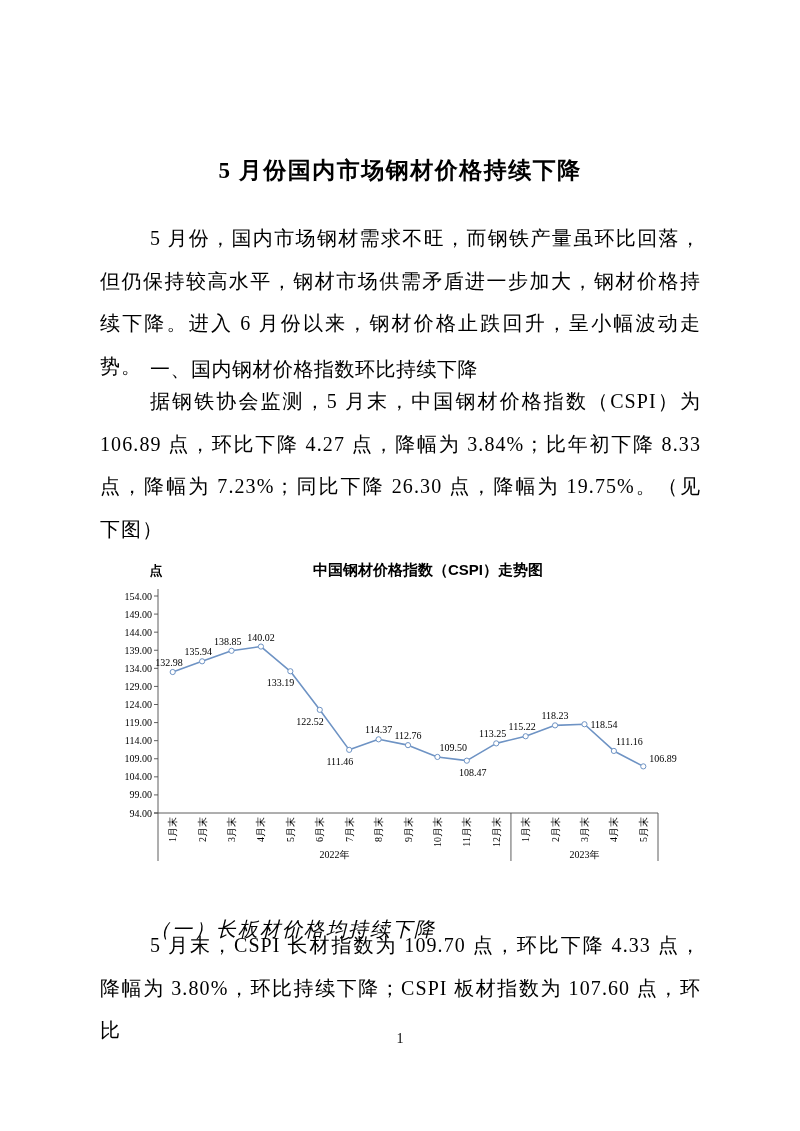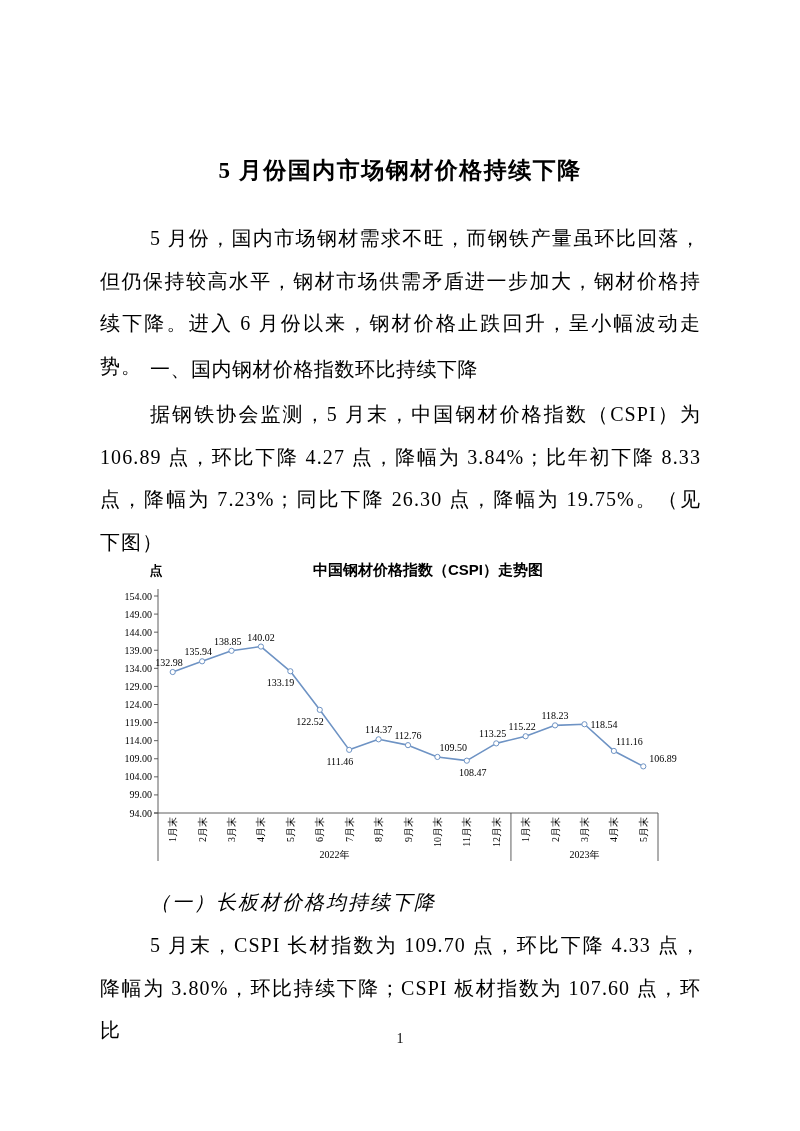--- a/index.html
+++ b/index.html
@@ -14,22 +14,22 @@
     letter-spacing:1.5px;
   }
   .block{
     position:absolute;left:100px;width:601px;
     font-size:20px;line-height:42.5px;letter-spacing:1.1px;
     text-align:justify;text-justify:inter-ideograph;
   }
   .indent{text-indent:50px;}
   #p1{top:217px;}
   #h1{top:348px;font-family:"Liberation Sans",sans-serif;font-weight:400;letter-spacing:0.5px;}
-  #p2{top:393px;}
-  #h2{top:881px;font-style:italic;letter-spacing:2px;}
+  #p2{top:380px;}
+  #h2{top:908px;font-style:italic;letter-spacing:2px;}
   #p3{top:924px;}
   .page-number{
     position:absolute;top:1031px;left:0;width:100%;text-align:center;
     font-size:14px;
   }
   #chart{position:absolute;left:112px;top:558px;}
   #chart .ct{font:700 15px "Liberation Sans",sans-serif;}
   #chart .cy{font:700 13px "Liberation Sans",sans-serif;}
   #chart .tick{font:10px "Liberation Serif",serif;}
   #chart .dl{font:10px "Liberation Serif",serif;}

